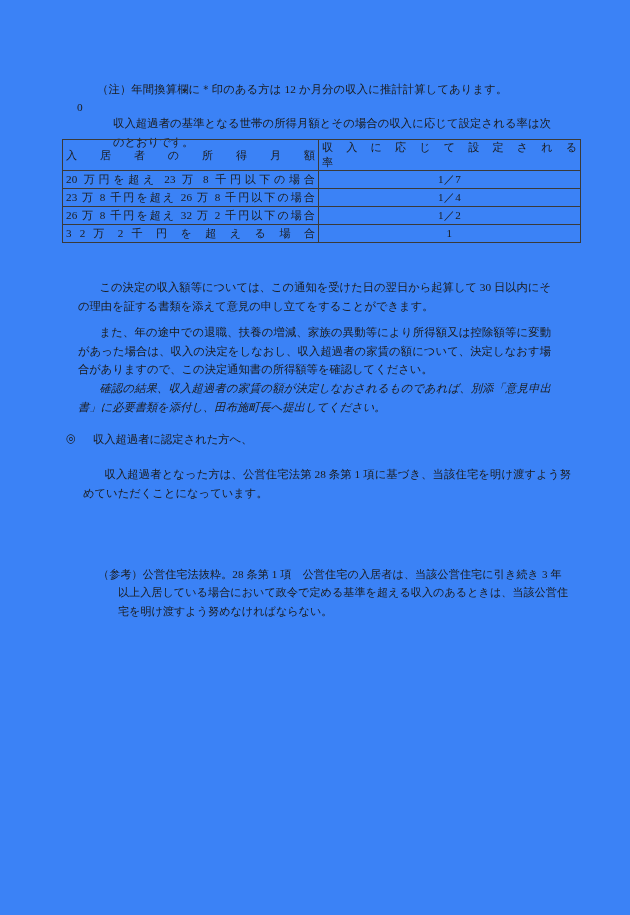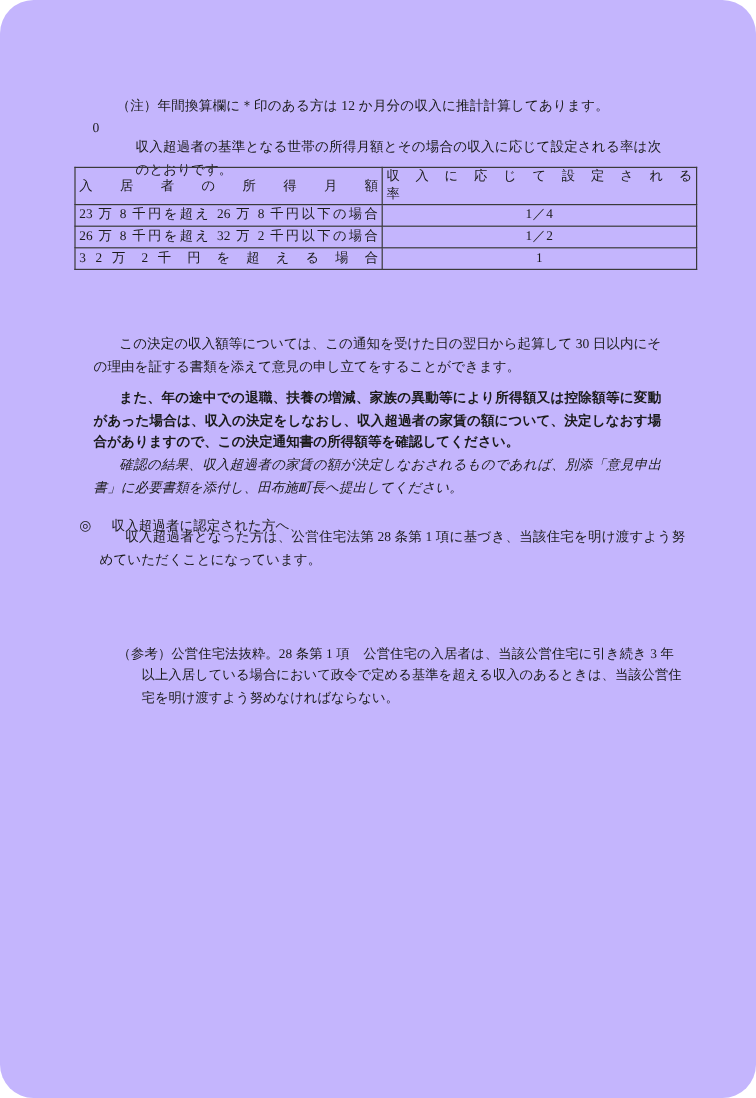--- a/index.html
+++ b/index.html
@@ -13,22 +13,21 @@
     height: 915px;
     position: relative;
     font-family: "Liberation Serif", "DejaVu Serif", serif;
     color: #1b1b1b;
     -webkit-font-smoothing: antialiased;
   }
 
   .page {
     position: absolute;
     inset: 0;
-    background: #c4b5fd;
-    border-radius: 28px;
+    background: #3b82f6;
   }
 
   
   .tline {
     position: absolute;
     font-size: 11.3px;
     line-height: 18.5px;
     white-space: pre;
     letter-spacing: 0.15px;
   }
@@ -89,21 +88,21 @@
     text-justify: inter-character;
     letter-spacing: 0.1px;
   }
   .rate-cell {
     text-align: center;
     letter-spacing: 0.3px;
   }
 
   
   #para-appeal  { left: 62px; top: 262px; width: 505px; }
-  #para-change  { left: 62px; top: 307px; width: 505px; font-weight: bold; }
+  #para-change  { left: 62px; top: 307px; width: 505px; }
   #para-confirm { left: 62px; top: 363px; width: 505px; font-style: italic; }
 
   .para .indent { text-indent: 1.9em; }
 
   
   #mark-section { position: absolute; left: 66px; top: 430px; width: 505px; }
   #mark-glyph {
     position: absolute;
     left: 0;
     top: 0;
@@ -114,41 +113,42 @@
     position: absolute;
     left: 27px;
     top: 0;
     font-size: 11.3px;
     line-height: 18.6px;
     white-space: pre;
   }
   #mark-body {
     position: absolute;
     left: 17px;
-    top: 9px;
+    top: 35px;
     width: 488px;
     font-size: 11.3px;
     line-height: 18.6px;
     text-align: justify;
     text-justify: inter-character;
   }
   #mark-body p { margin: 0; text-indent: 1.9em; }
 
   
   #ref-block {
     position: absolute;
     left: 98px;
     top: 536px;
     width: 470px;
     font-size: 11.1px;
     line-height: 18.4px;
   }
   #ref-block .ref-first {
     white-space: pre;
     letter-spacing: 0.1px;
+    margin-top: 29px;
   }
   #ref-block .ref-rest {
     margin-left: 20px;
     width: 450px;
     text-align: justify;
     text-justify: inter-character;
   }
   #ref-block .ref-rest p { margin: 0; }
 </style>
 </head>
@@ -167,20 +167,24 @@
     <colgroup>
       <col class="c-left">
       <col class="c-right">
     </colgroup>
     <tbody>
       <tr>
         <td class="spread">入　居　者　の　所　得　月　額</td>
         <td class="spread">収　入　に　応　じ　て　設　定　さ　れ　る　率</td>
       </tr>
       <tr>
+        <td class="spread-soft">20 万円を超え 23 万 8 千円以下の場合</td>
+        <td class="rate-cell">1／7</td>
+      </tr>
+      <tr>
         <td class="spread-soft">23 万 8 千円を超え 26 万 8 千円以下の場合</td>
         <td class="rate-cell">1／4</td>
       </tr>
       <tr>
         <td class="spread-soft">26 万 8 千円を超え 32 万 2 千円以下の場合</td>
         <td class="rate-cell">1／2</td>
       </tr>
       <tr>
         <td class="spread">3 2 万 2 千 円 を 超 え る 場 合</td>
         <td class="rate-cell">1</td>

